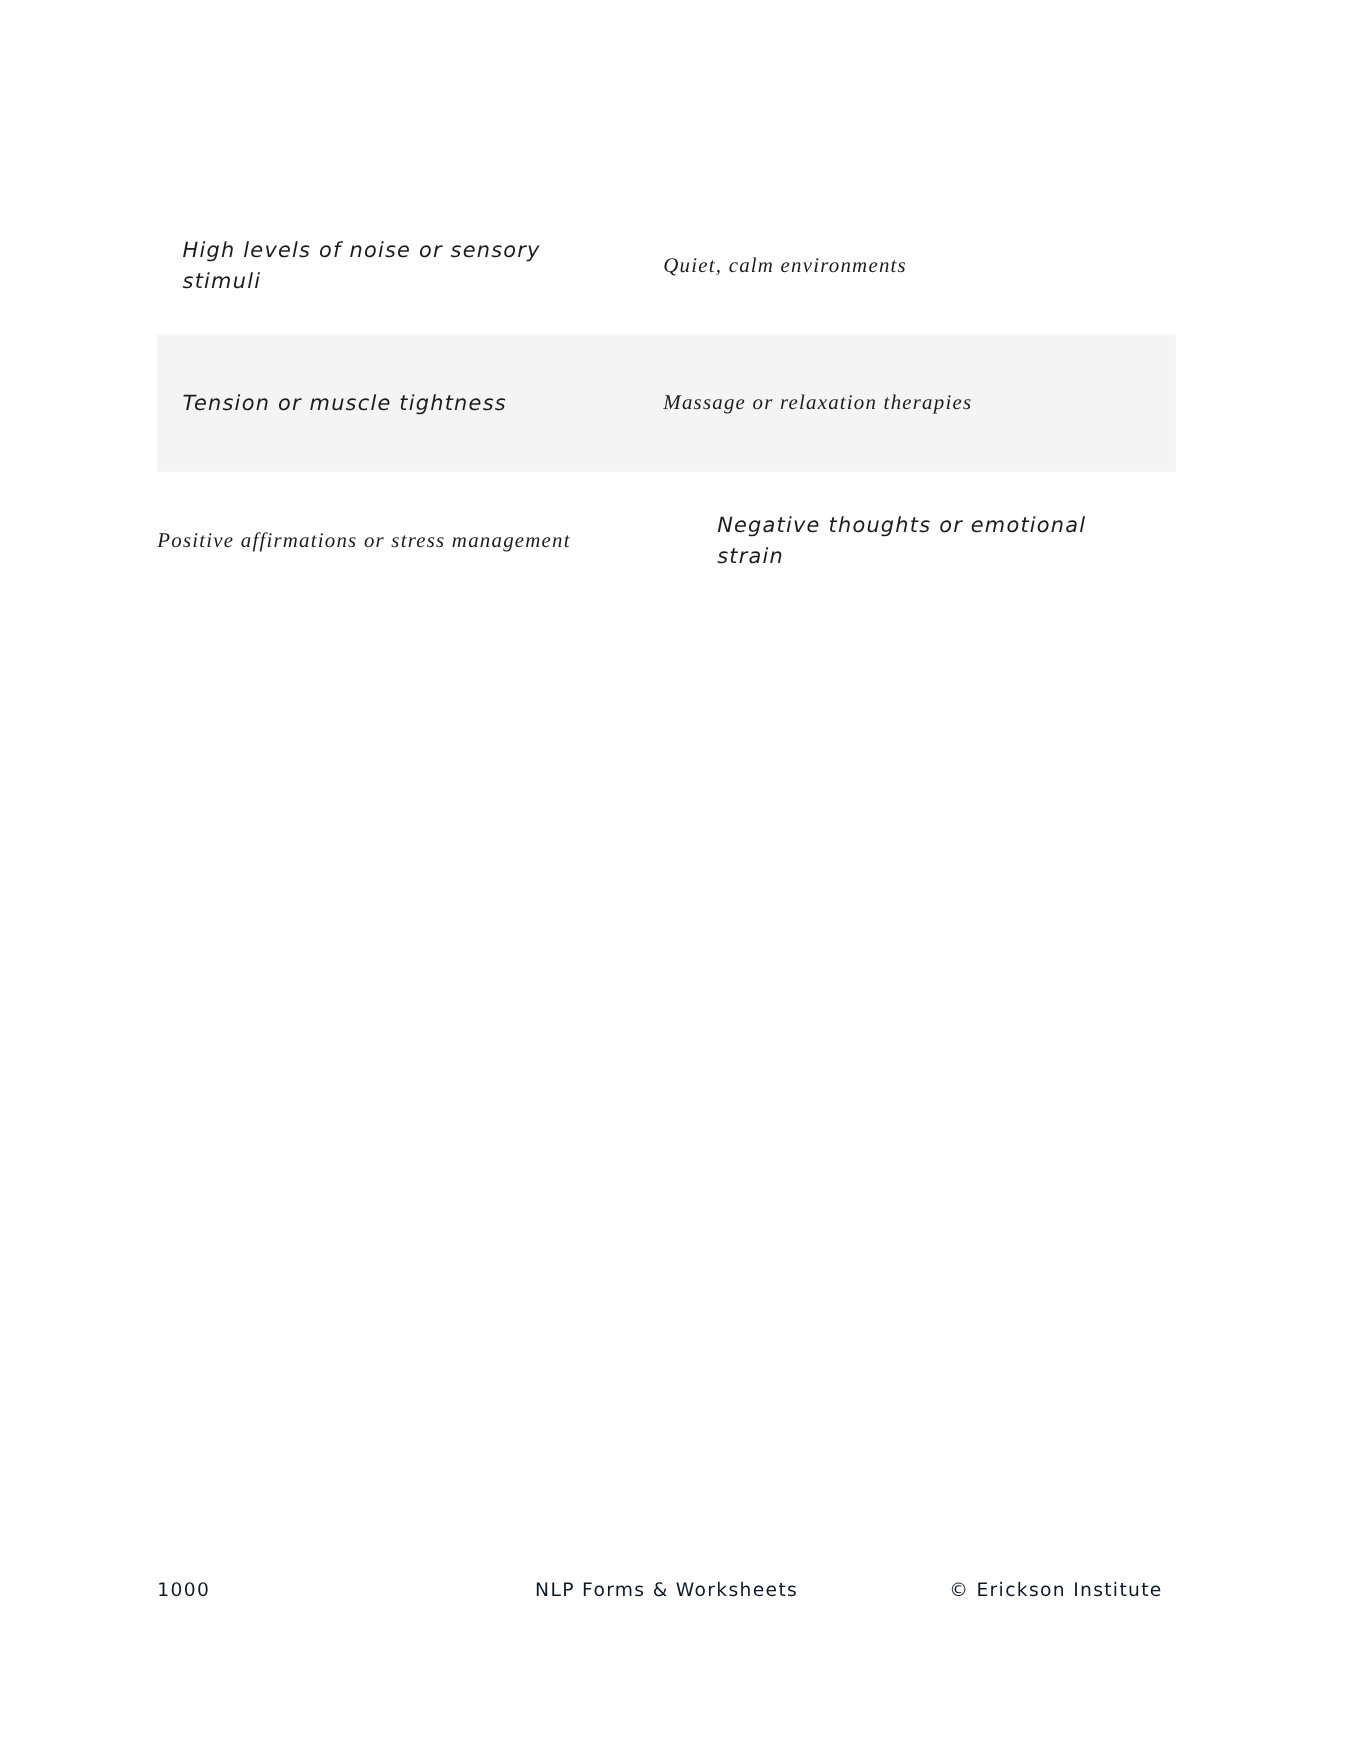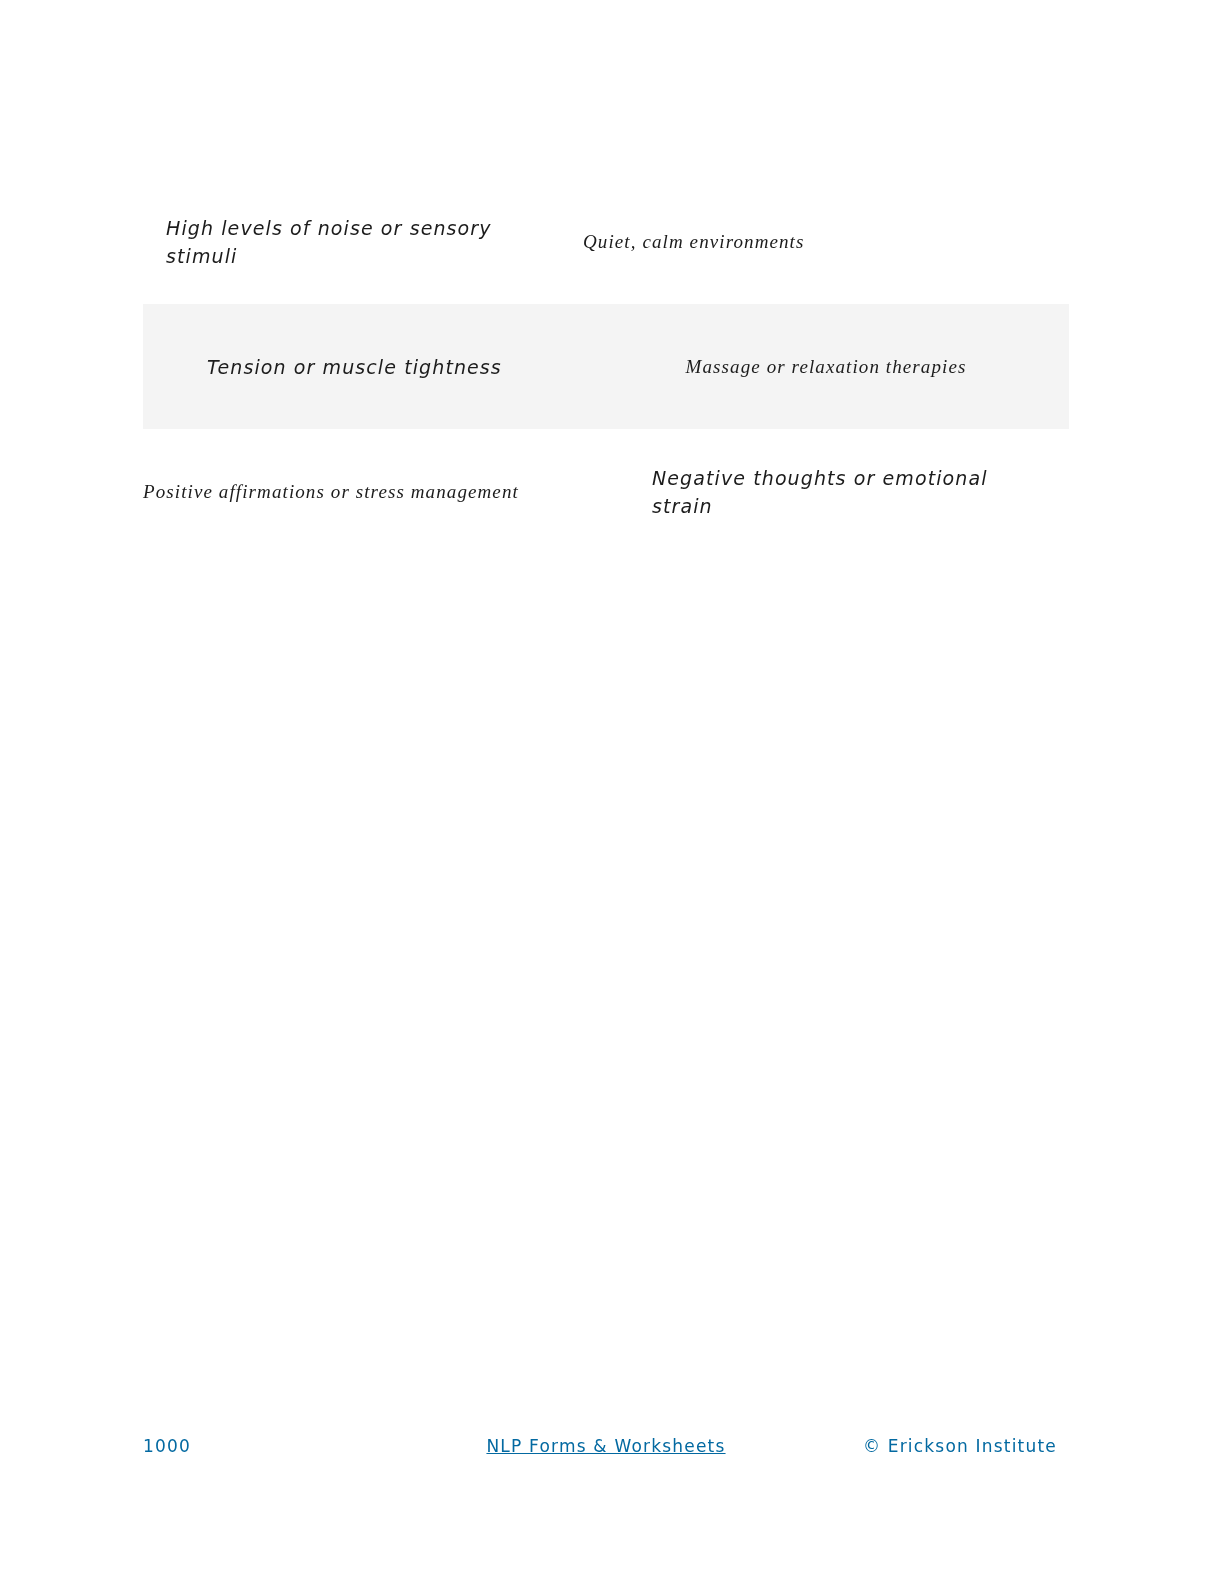--- a/index.html
+++ b/index.html
@@ -19,24 +19,24 @@
       position: absolute;
       left: 143px;
       top: 179px;
       width: 926px;
     }
     .row {
       display: flex;
       align-items: center;
       height: 125px;
       box-sizing: border-box;
+      gap: 20px;
     }
     .row.shaded {
       background: #f4f4f4;
-      text-align: center;
     }
     .cell {
       font-style: italic;
       font-size: 19px;
       letter-spacing: 1.1px;
       line-height: 28px;
       color: #1c1c1c;
       box-sizing: border-box;
     }
     .cell.left {
@@ -50,24 +50,24 @@
       font-family: Liberation Serif, serif;
     }
     .footer {
       position: absolute;
       top: 1436px;
       left: 143px;
       width: 926px;
       height: 24px;
       font-size: 17px;
       letter-spacing: 1.2px;
-      color: #0369a1;
+      color: #0f172a;
     }
     .footer .page-num { position: absolute; left: 0; top: 0; }
-    .footer .doc-title { position: absolute; left: 0; right: 0; top: 0; text-align: center; text-decoration: underline; }
+    .footer .doc-title { position: absolute; left: 0; right: 0; top: 0; text-align: center; }
     .footer .copyright { position: absolute; right: 12px; top: 0; }
   </style>
 </head>
 <body>
 
 <div class="table">
   <div class="row">
     <div class="cell left">High levels of noise or sensory stimuli</div>
     <div class="cell right">Quiet, calm environments</div>
   </div>

